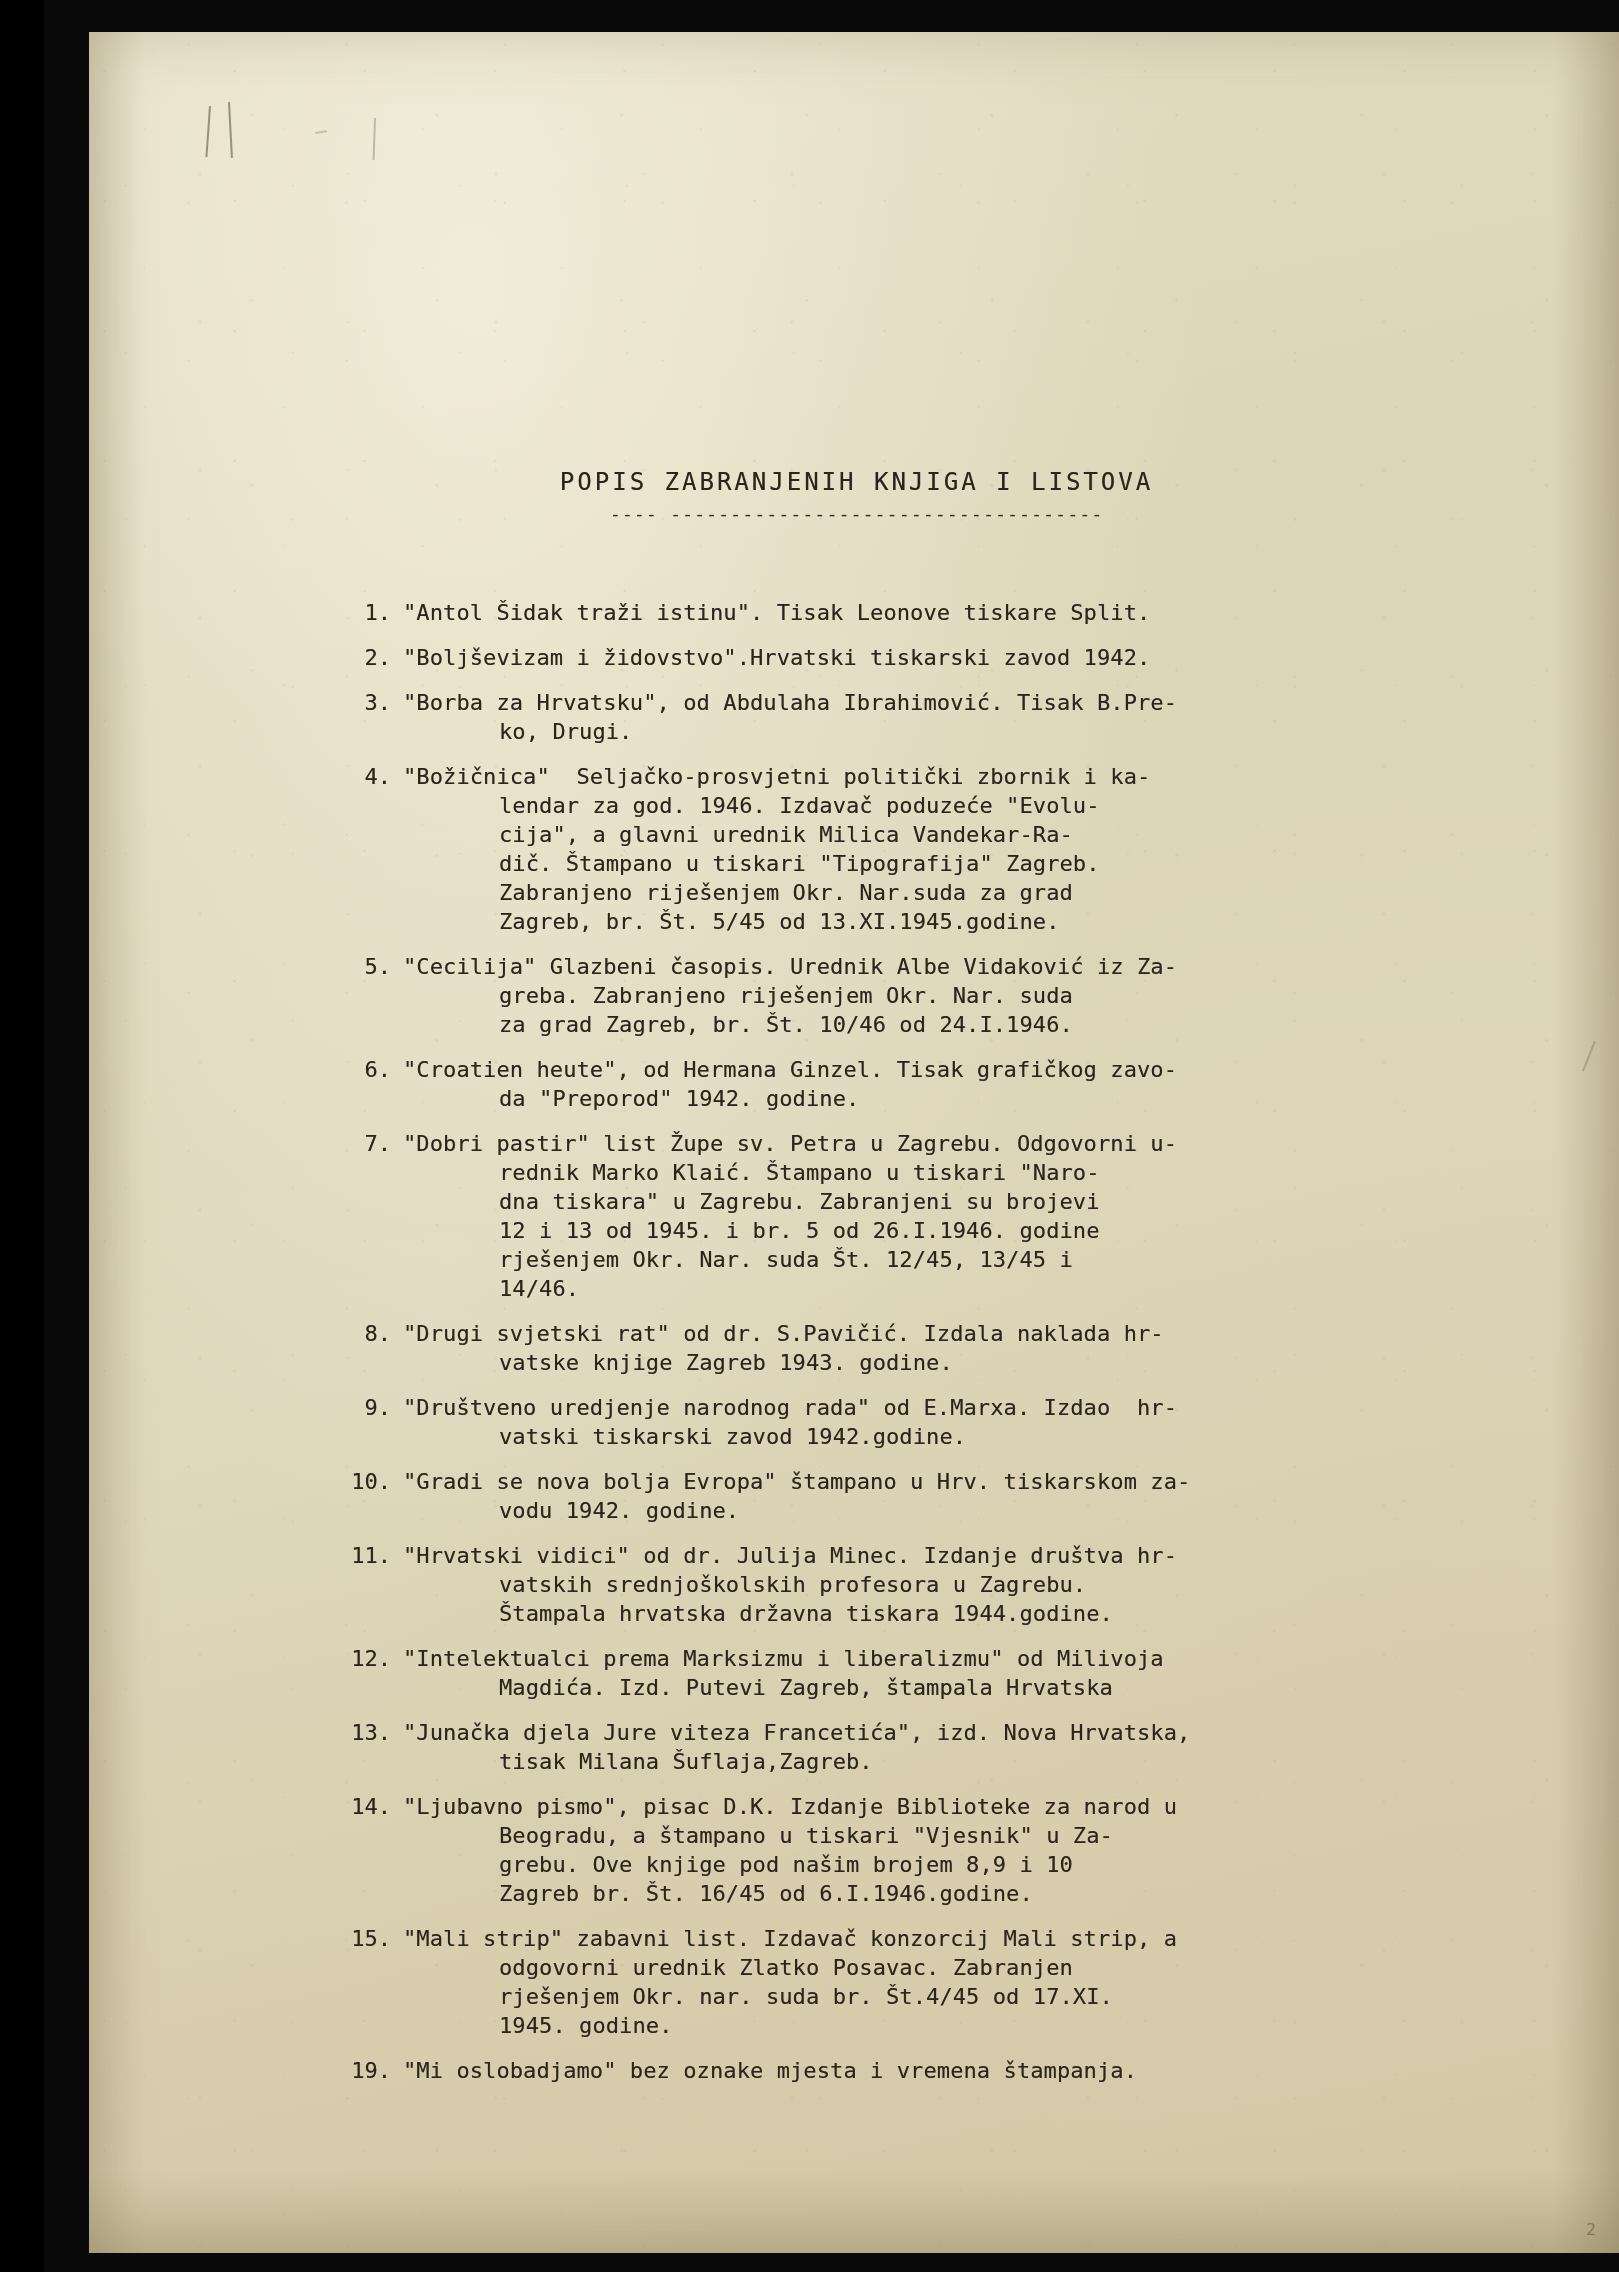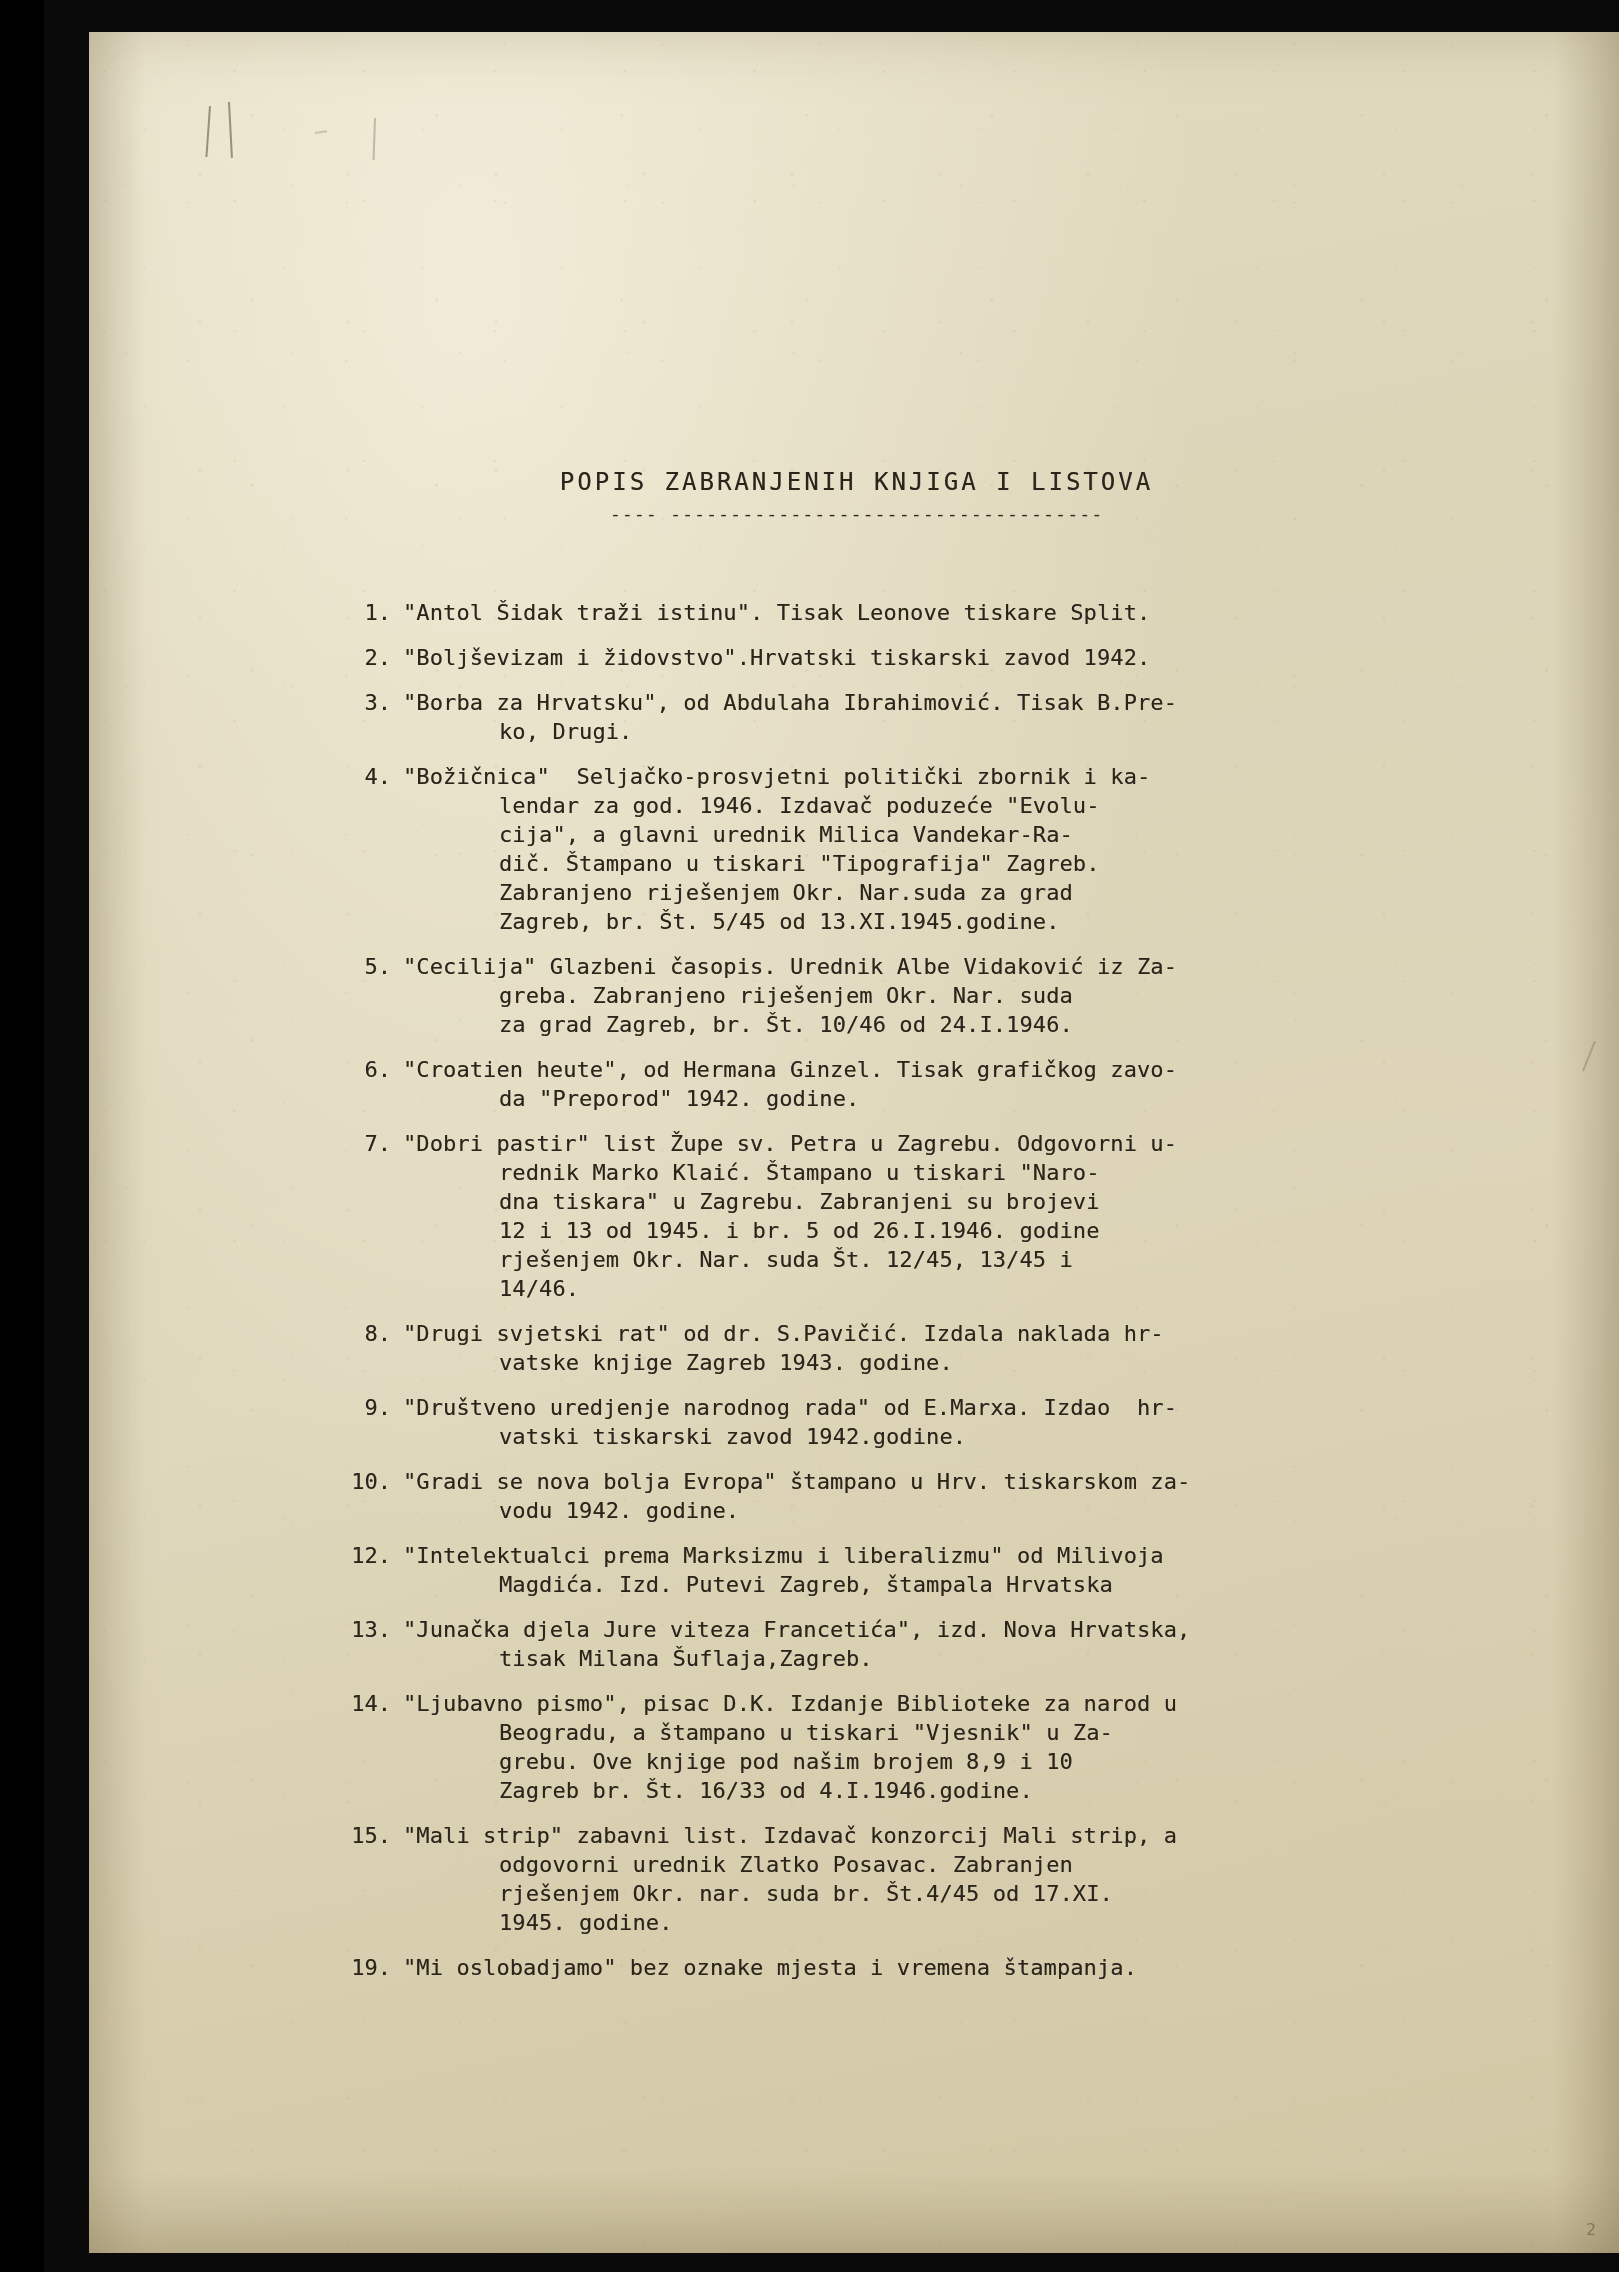--- a/index.html
+++ b/index.html
@@ -218,30 +218,34 @@
           </div>
           <div class="entry">
             <div class="num">9.</div>
             <div class="body"><span>"Društveno uredjenje narodnog rada" od E.Marxa. Izdao  hr-</span><span class="cont">vatski tiskarski zavod 1942.godine.</span></div>
           </div>
           <div class="entry">
             <div class="num">10.</div>
             <div class="body"><span>"Gradi se nova bolja Evropa" štampano u Hrv. tiskarskom za-</span><span class="cont">vodu 1942. godine.</span></div>
           </div>
           <div class="entry">
+            <div class="num">11.</div>
+            <div class="body"><span>"Hrvatski vidici" od dr. Julija Minec. Izdanje društva hr-</span><span class="cont">vatskih srednjoškolskih profesora u Zagrebu.</span><span class="cont">Štampala hrvatska državna tiskara 1944.godine.</span></div>
+          </div>
+          <div class="entry">
             <div class="num">12.</div>
             <div class="body"><span>"Intelektualci prema Marksizmu i liberalizmu" od Milivoja</span><span class="cont">Magdića. Izd. Putevi Zagreb, štampala Hrvatska</span></div>
           </div>
           <div class="entry">
             <div class="num">13.</div>
             <div class="body"><span>"Junačka djela Jure viteza Francetića", izd. Nova Hrvatska,</span><span class="cont">tisak Milana Šuflaja,Zagreb.</span></div>
           </div>
           <div class="entry">
             <div class="num">14.</div>
-            <div class="body"><span>"Ljubavno pismo", pisac D.K. Izdanje Biblioteke za narod u</span><span class="cont">Beogradu, a štampano u tiskari "Vjesnik" u Za-</span><span class="cont">grebu. Ove knjige pod našim brojem 8,9 i 10</span><span class="cont">Zagreb br. Št. 16/33 od 4.I.1946.godine.</span></div>
+            <div class="body"><span>"Ljubavno pismo", pisac D.K. Izdanje Biblioteke za narod u</span><span class="cont">Beogradu, a štampano u tiskari "Vjesnik" u Za-</span><span class="cont">grebu. Ove knjige pod našim brojem 8,9 i 10</span><span class="cont">Zagreb br. Št. 16/45 od 6.I.1946.godine.</span></div>
           </div>
           <div class="entry">
             <div class="num">15.</div>
             <div class="body"><span>"Mali strip" zabavni list. Izdavač konzorcij Mali strip, a</span><span class="cont">odgovorni urednik Zlatko Posavac. Zabranjen</span><span class="cont">rješenjem Okr. nar. suda br. Št.4/45 od 17.XI.</span><span class="cont">1945. godine.</span></div>
           </div>
           <div class="entry">
             <div class="num">19.</div>
             <div class="body"><span>"Mi oslobadjamo" bez oznake mjesta i vremena štampanja.</span></div>
           </div>
         </div>

